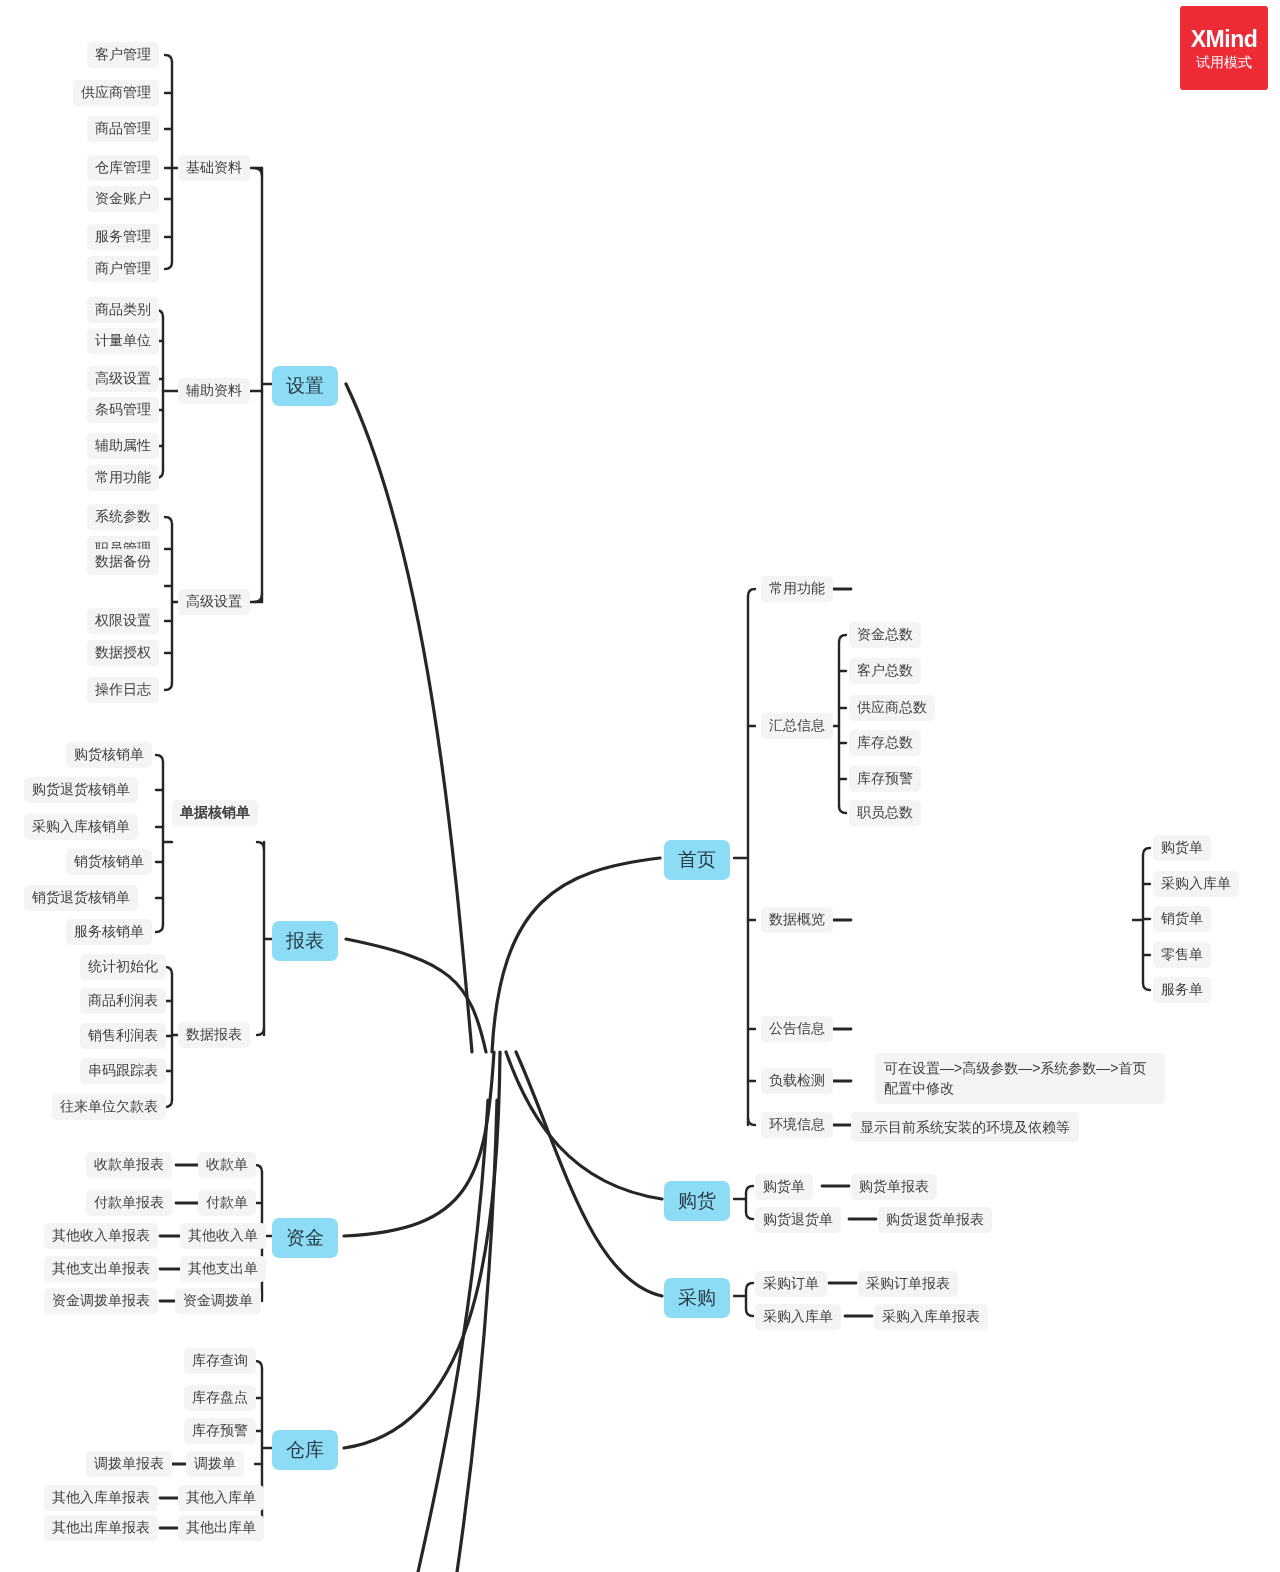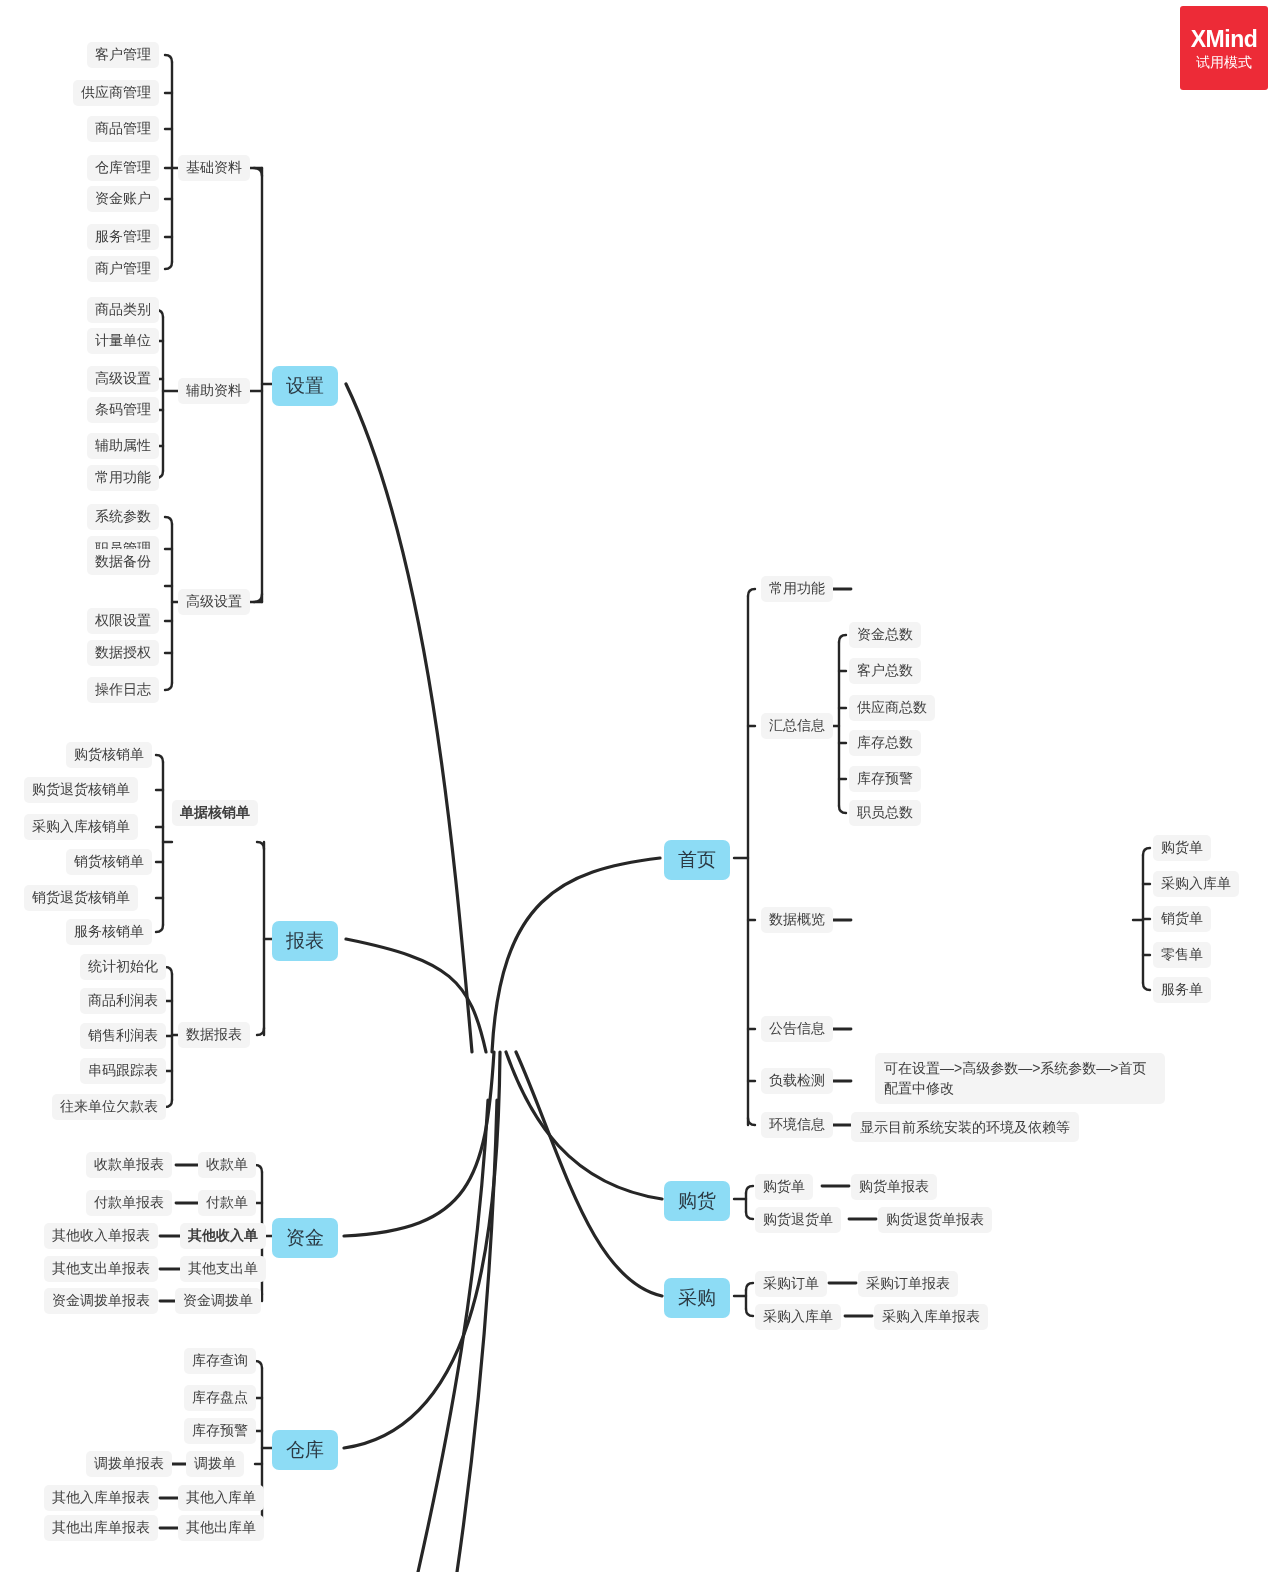--- a/index.html
+++ b/index.html
@@ -307,21 +307,21 @@
   <div class="node leaf" style="left:52px;top:1094px;">往来单位欠款表</div>
 
   <div class="node lvl1" style="left:272px;top:1218px;">资金</div>
 
   <div class="node lvl2" style="left:198px;top:1152px;">收款单</div>
   <div class="node leaf" style="left:86px;top:1152px;">收款单报表</div>
 
   <div class="node lvl2" style="left:198px;top:1190px;">付款单</div>
   <div class="node leaf" style="left:86px;top:1190px;">付款单报表</div>
 
-  <div class="node lvl2" style="left:180px;top:1223px;font-weight:bold;">其他收入单</div>
+  <div class="node lvl2" style="left:180px;top:1223px;">其他收入单</div>
   <div class="node leaf" style="left:44px;top:1223px;">其他收入单报表</div>
 
   <div class="node lvl2" style="left:180px;top:1256px;">其他支出单</div>
   <div class="node leaf" style="left:44px;top:1256px;">其他支出单报表</div>
 
   <div class="node lvl2" style="left:175px;top:1288px;">资金调拨单</div>
   <div class="node leaf" style="left:44px;top:1288px;">资金调拨单报表</div>
 
   <div class="node lvl1" style="left:272px;top:1430px;">仓库</div>
 

